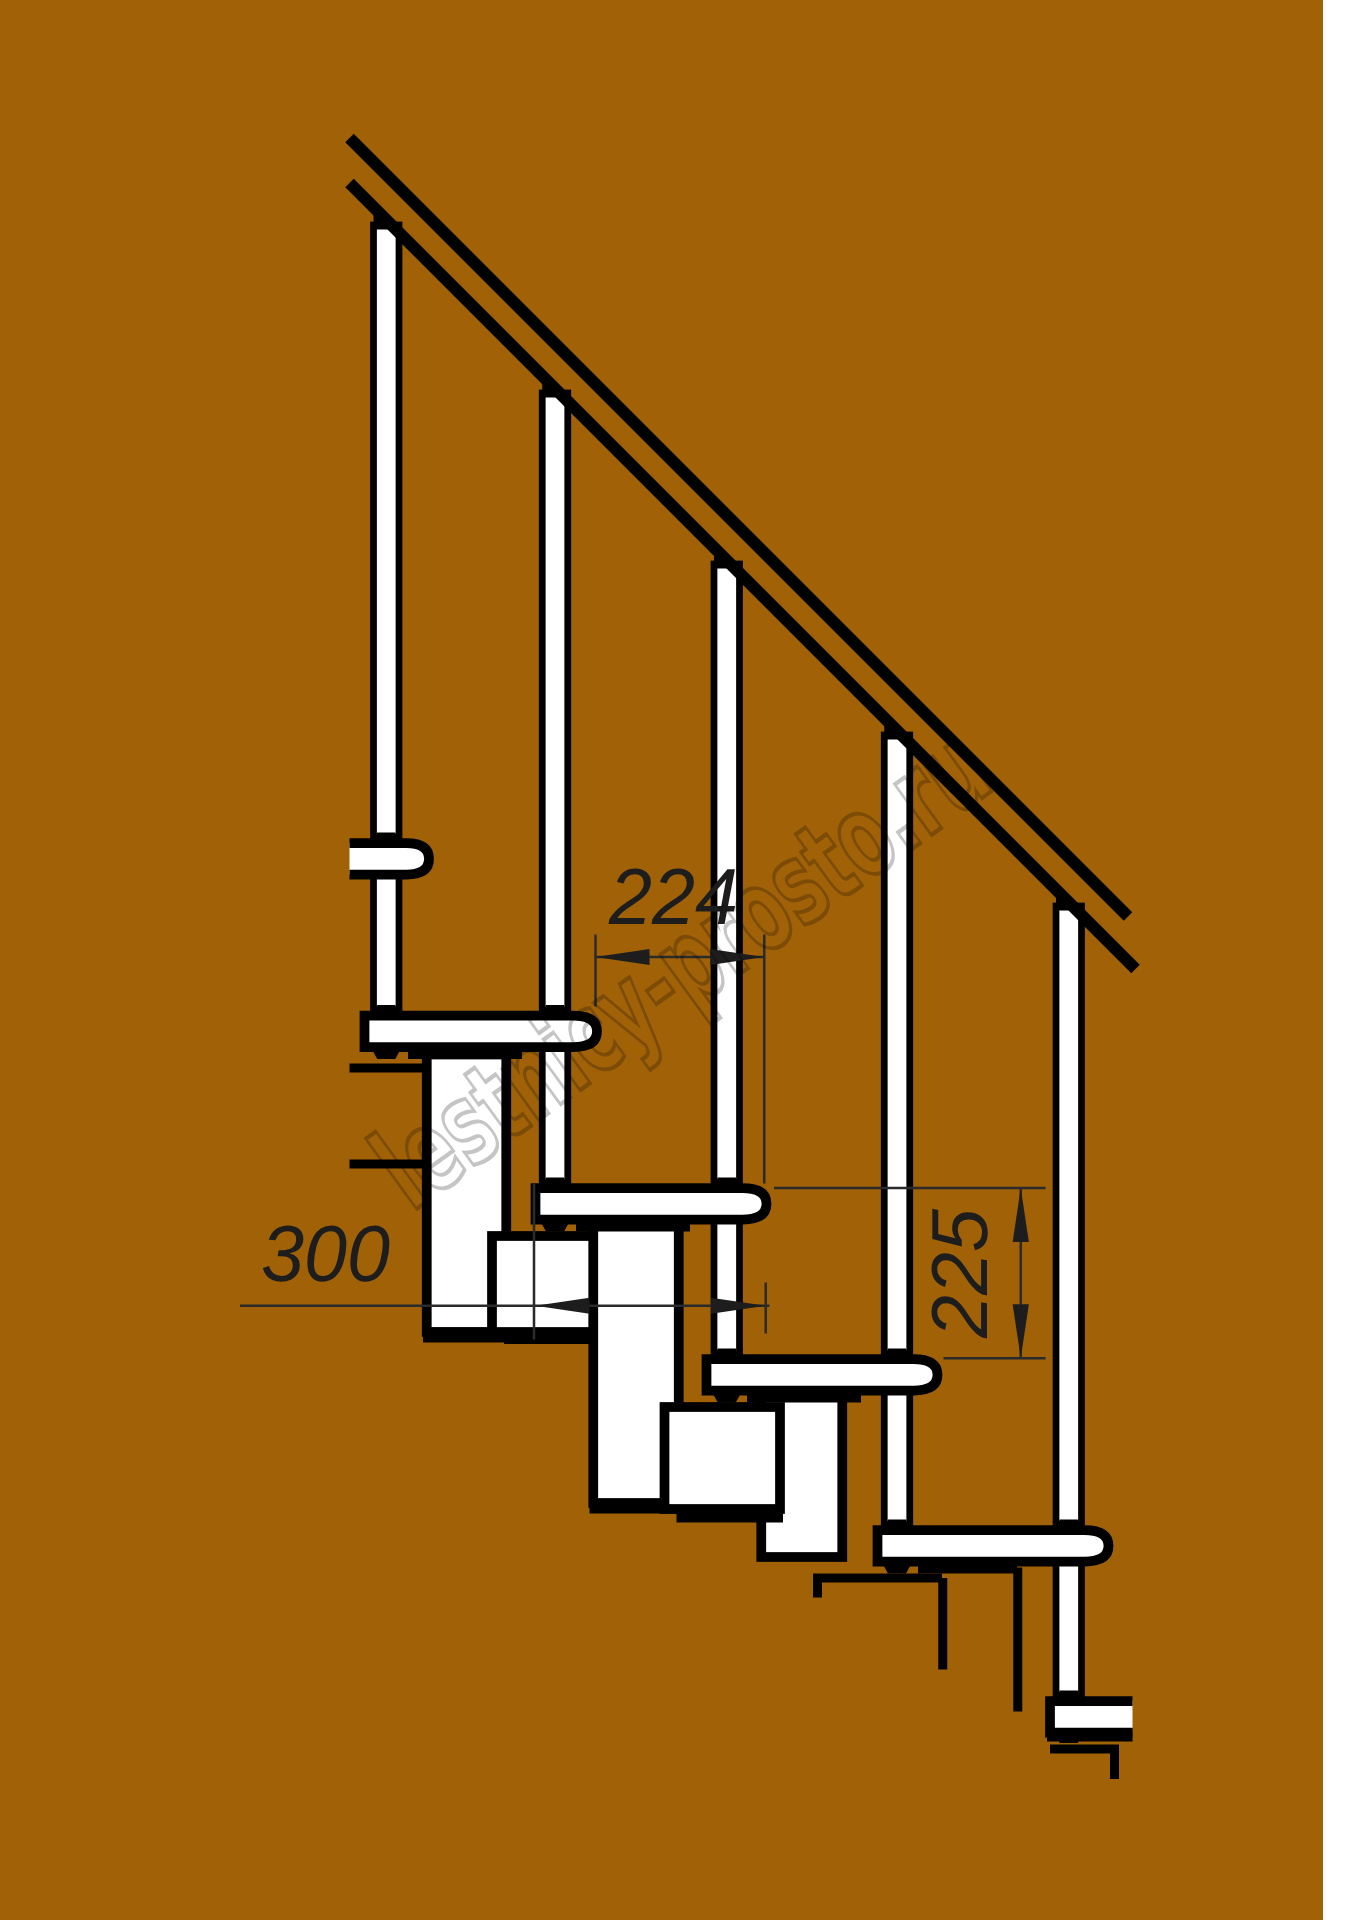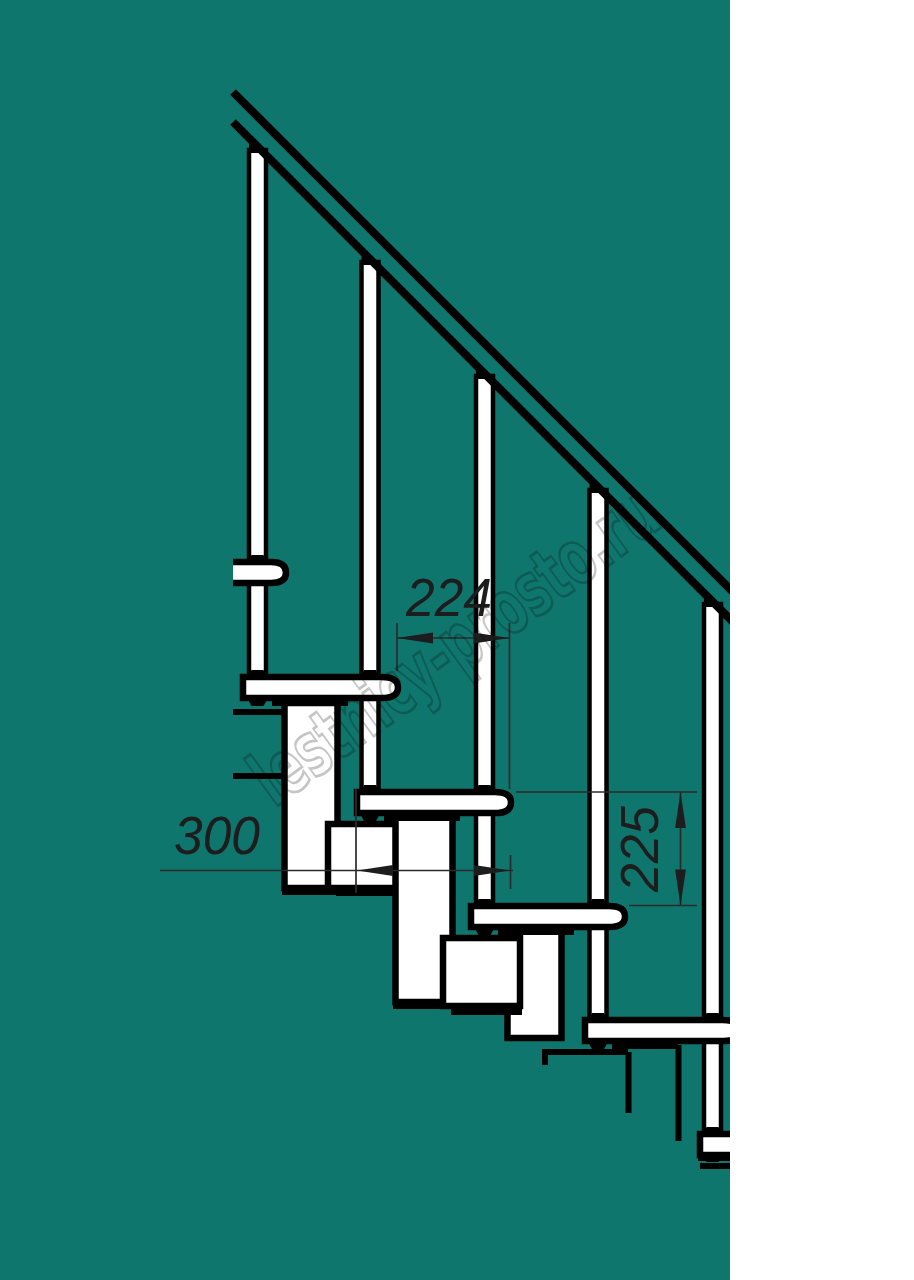--- a/index.html
+++ b/index.html
@@ -2,23 +2,23 @@
 <html><head>
 <meta charset="utf-8">
 <style>
   html, body {
     margin: 0;
     padding: 0;
     background: #ffffff;
   }
   .page {
     position: relative;
-    width: 730px;
+    width: 882px;
     height: 1280px;
-    background: #0f766e;
+    background: #a16207;
     overflow: hidden;
   }
   svg { display: block; }
   .dim-text {
     font-family: "Liberation Sans", sans-serif;
     font-style: italic;
     font-size: 53px;
     fill: #1d1d1d;
   }
   .watermark-text {

